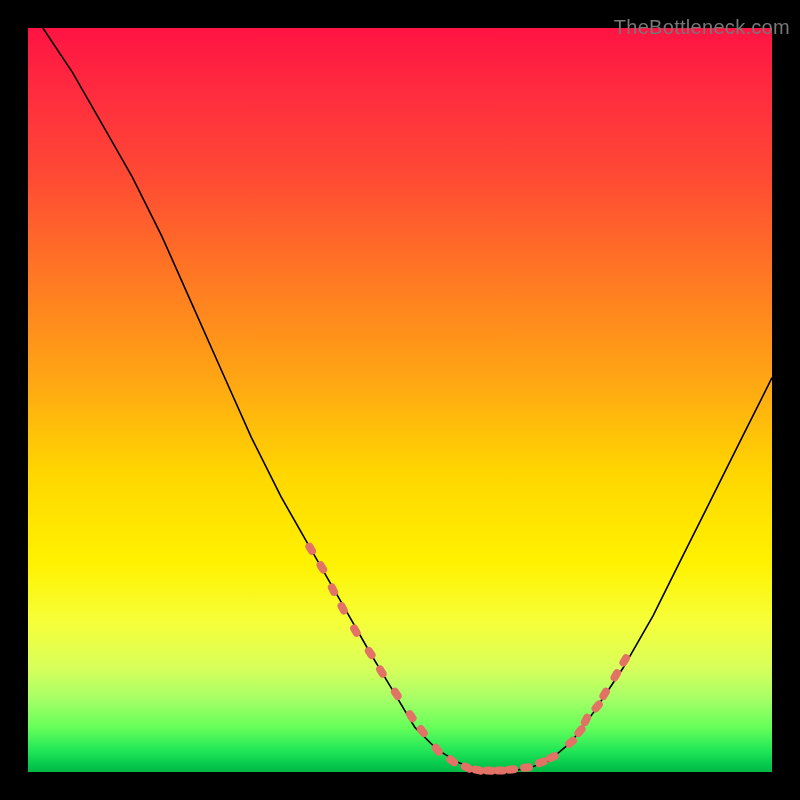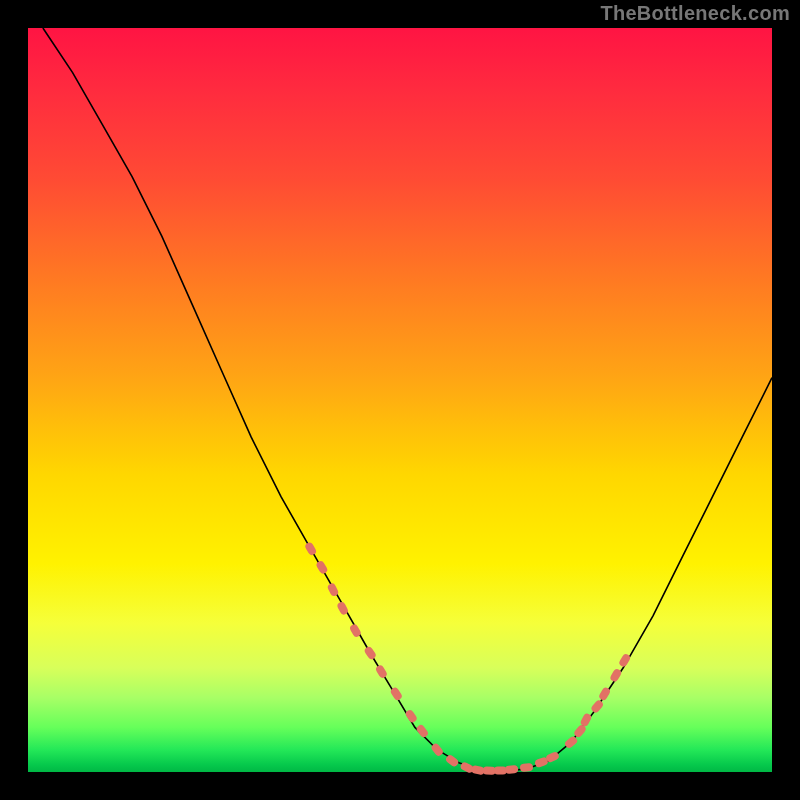--- a/index.html
+++ b/index.html
@@ -39,26 +39,26 @@
       #d8ff5a 86%,
       #a8ff66 90%,
       #66ff5a 94%,
       #24e858 97%,
       #06c94c 99%,
       #00b845 100%
     );
   }
   .watermark {
     position: absolute;
-    top: 2px;
+    top: 16px;
     right: 10px;
     color: #777;
     font-size: 20px;
     letter-spacing: 0.3px;
-    font-weight: 700;
+    font-weight: 400;
     user-select: none;
   }
   svg.curve {
     position: absolute;
     top: 0;
     left: 0;
     width: 744px;
     height: 744px;
     overflow: visible;
   }

